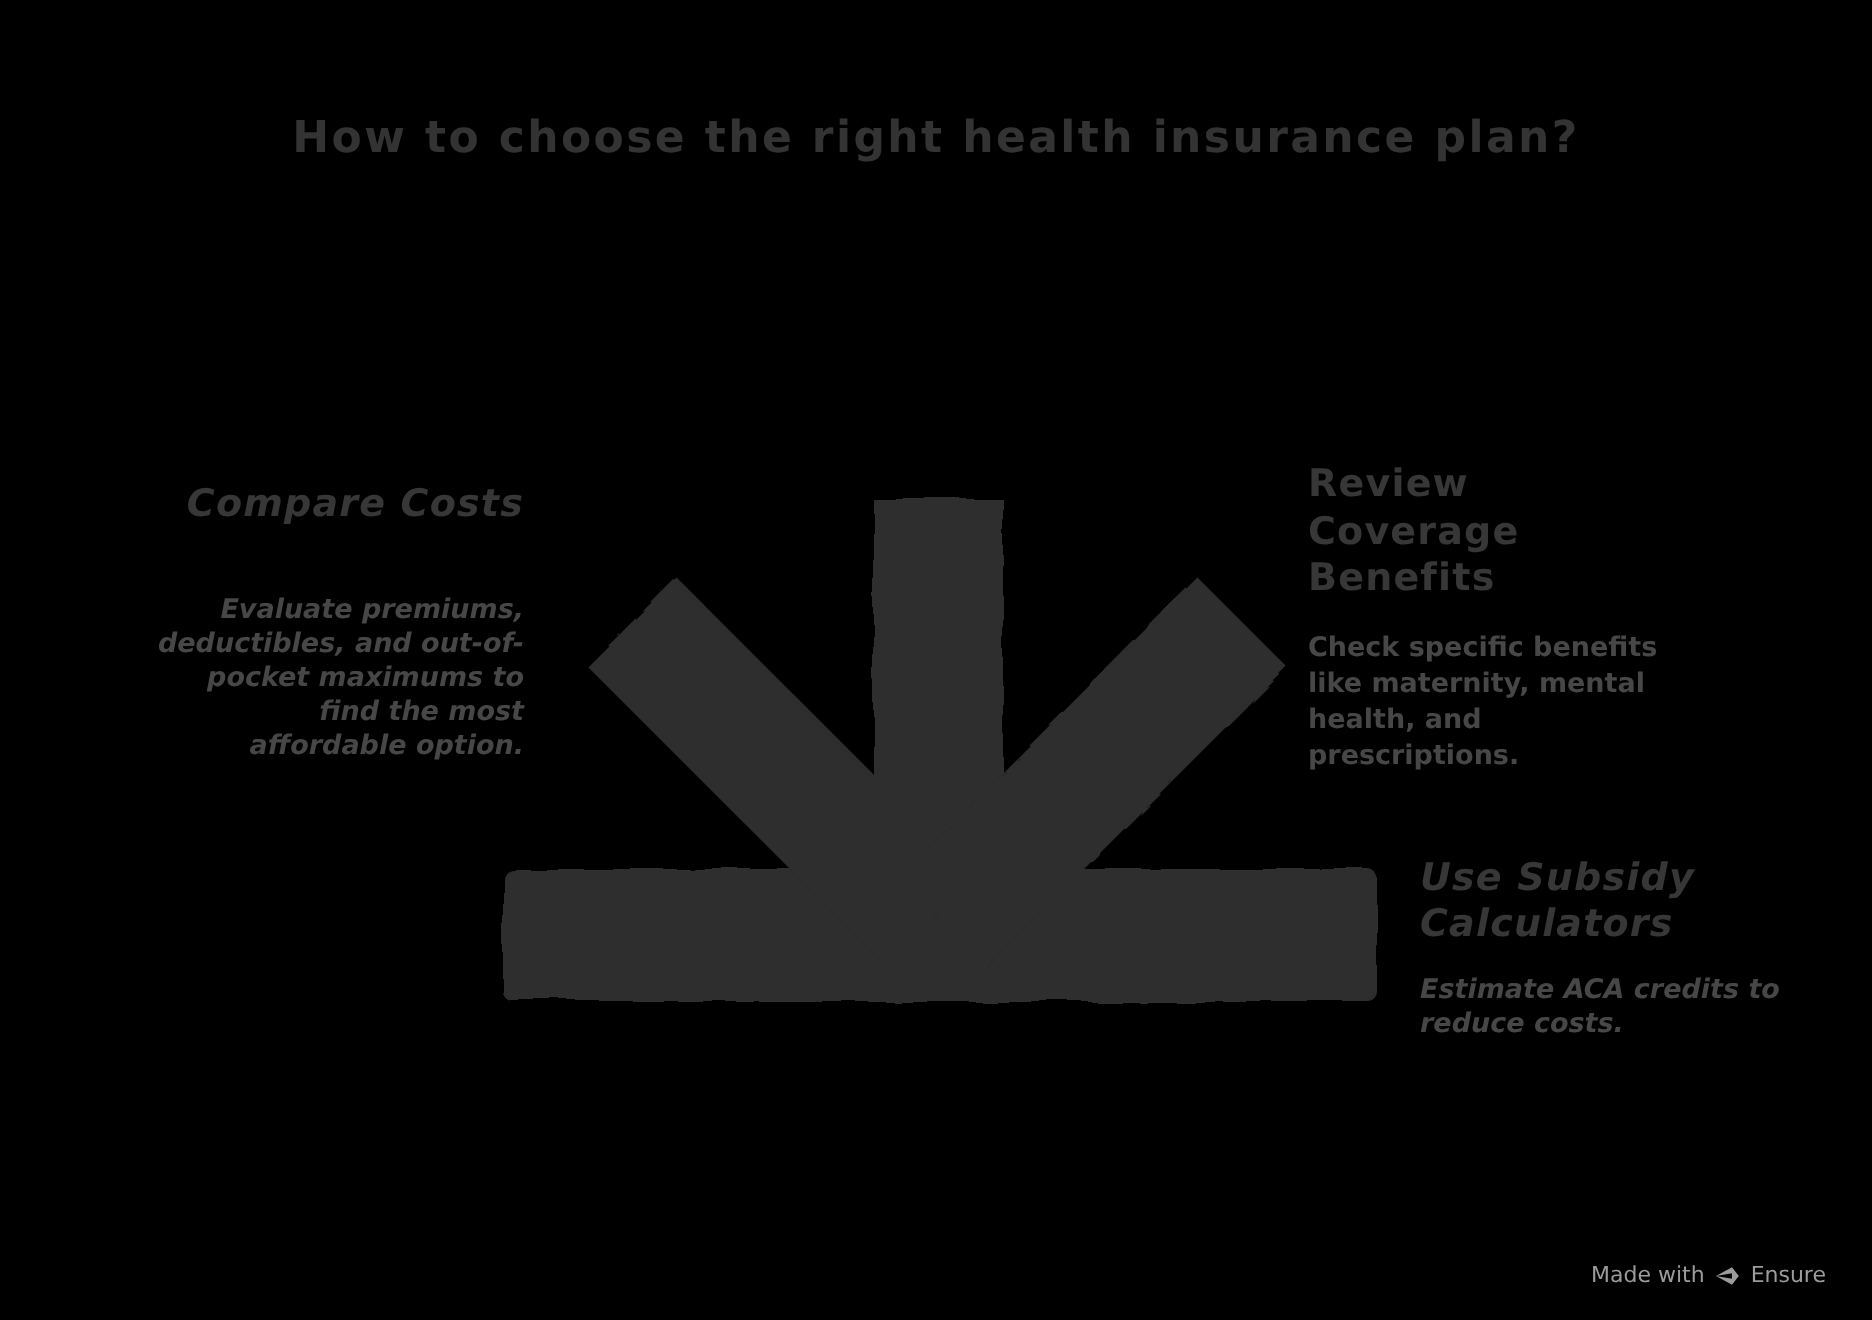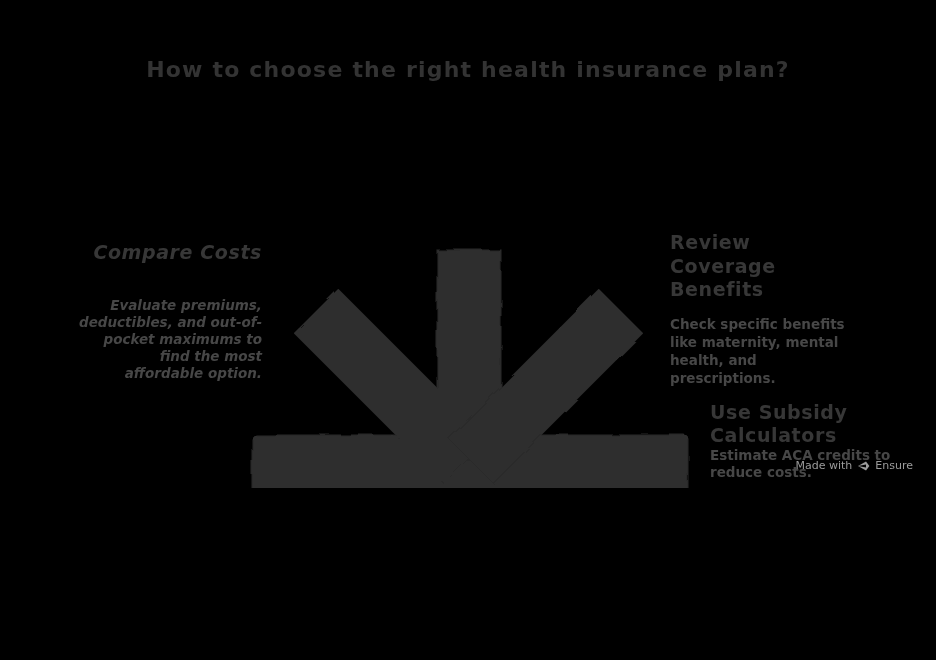--- a/index.html
+++ b/index.html
@@ -8,21 +8,21 @@
     --heading: #373737;
     --body: #474747;
     --graphic: #2d2d2d;
     --footer: #9b9b9b;
   }
   * { margin: 0; padding: 0; box-sizing: border-box; }
   html, body { background: #000; }
   .canvas {
     position: relative;
     width: 936px;
-    height: 488px;
+    height: 660px;
     background: var(--background);
     overflow: hidden;
     font-family: "DejaVu Sans", "Liberation Sans", sans-serif;
   }
   .page-title {
     position: absolute;
     top: 57px;
     left: 0;
     width: 100%;
     text-align: center;
@@ -60,26 +60,26 @@
   .sec-networks { left: 310px; top: 110px; width: 310px; text-align: center; }
   .sec-networks h2 { font-size: 18.5px; line-height: 22px; }
   .sec-networks p { margin-top: 20px; line-height: 16px; }
 
   .sec-costs { top: 241px; right: 674px; width: 240px; text-align: right; font-style: italic; }
   .sec-costs p { margin-top: 33px; }
 
   .sec-health { top: 386px; right: 708px; width: 200px; text-align: right; }
   .sec-health p { margin-top: 17px; }
 
-  .sec-benefits { top: 231px; left: 670px; width: 200px; text-align: left; }
+  .sec-benefits { top: 231px; left: 654px; width: 200px; text-align: left; }
   .sec-benefits h2 { line-height: 23.5px; }
   .sec-benefits p { margin-top: 13px; line-height: 18px; }
 
-  .sec-subsidy { top: 401px; left: 710px; width: 200px; text-align: left; }
-  .sec-subsidy p { }
+  .sec-subsidy { top: 428px; left: 710px; width: 200px; text-align: left; font-style: italic; }
+  .sec-subsidy p { margin-top: 13px; }
 
   .napkin-credit {
     position: absolute;
     right: 23px;
     bottom: 16px;
     display: flex;
     align-items: center;
     gap: 5px;
     font-size: 11px;
     font-weight: 400;

